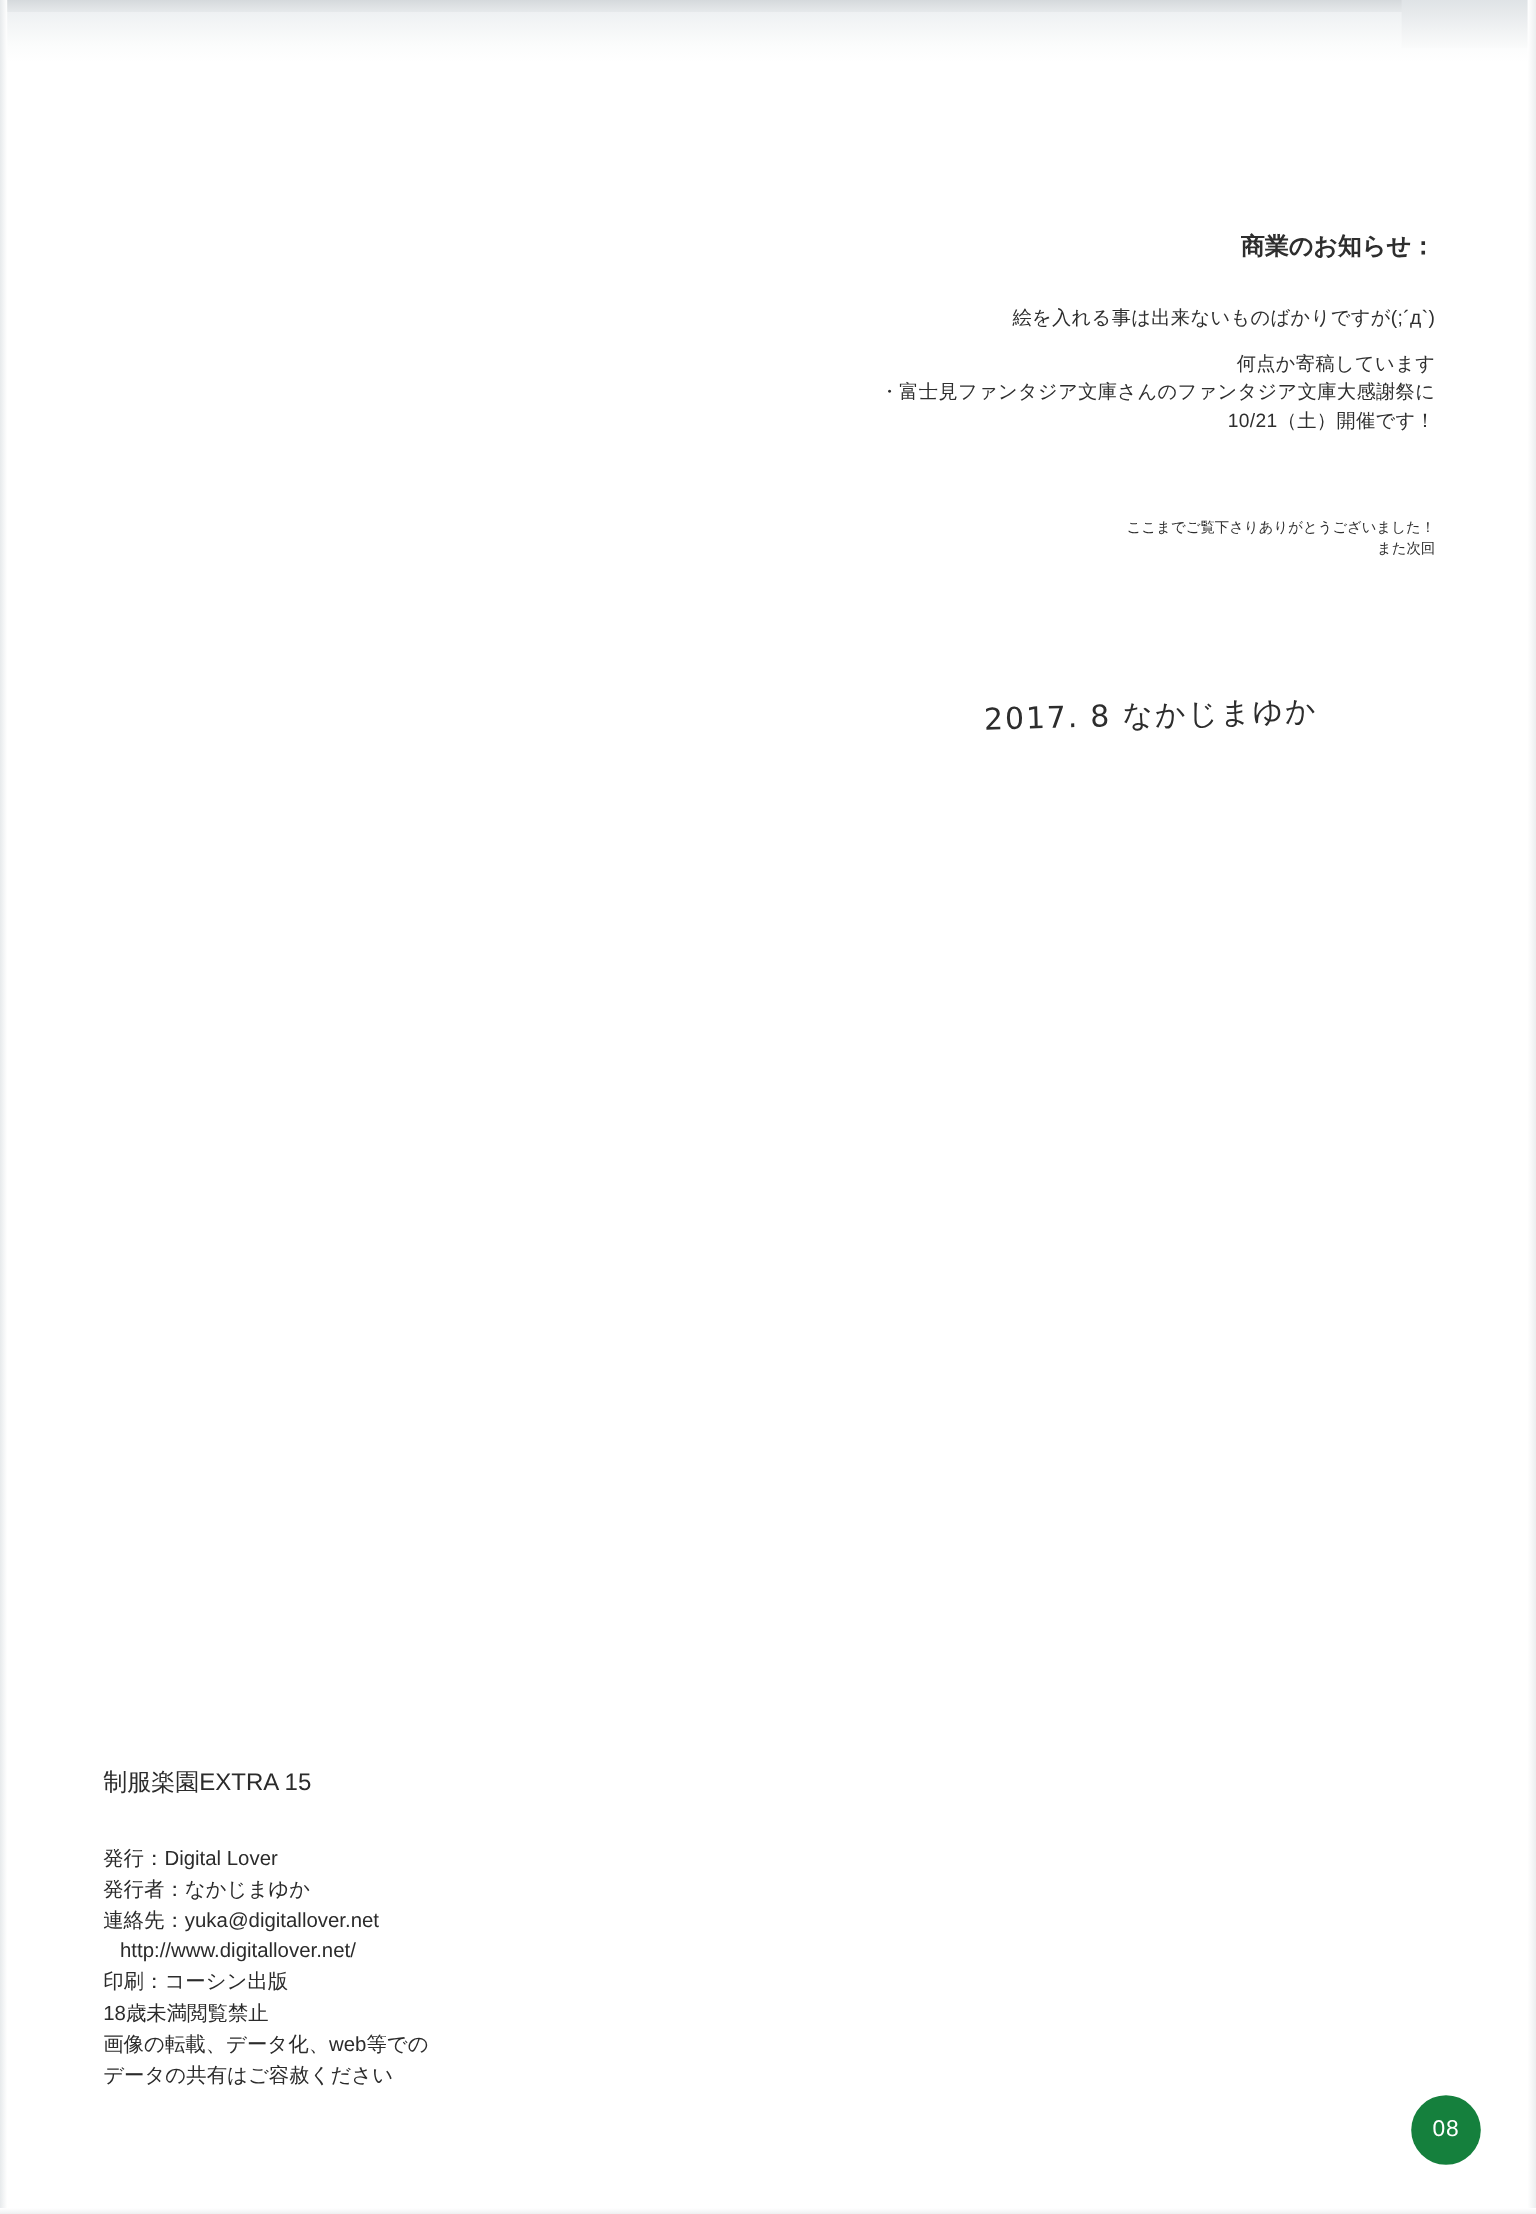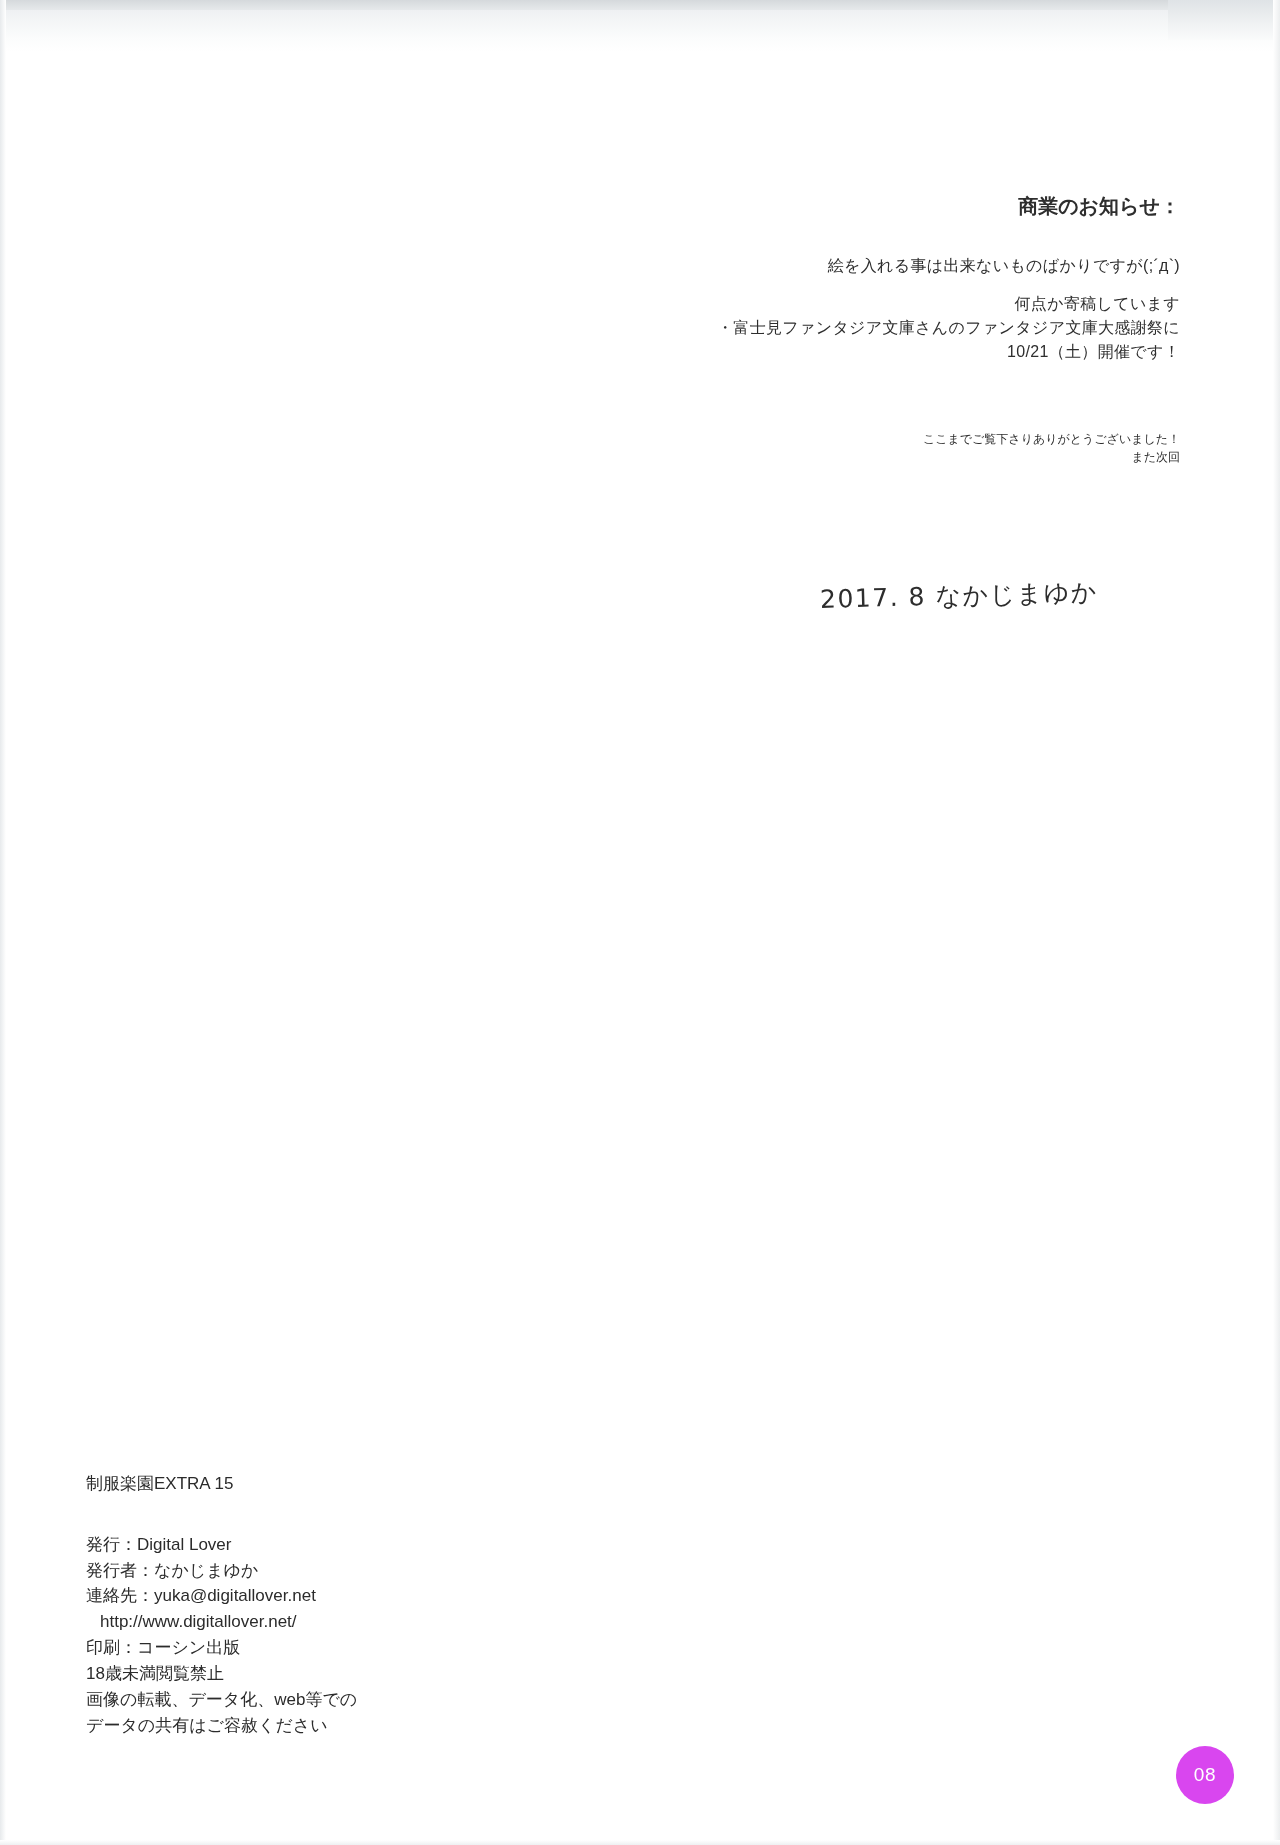--- a/index.html
+++ b/index.html
@@ -67,21 +67,21 @@
     left: 0;
     bottom: 0;
     width: 1280px;
     height: 5px;
     background: linear-gradient(0deg, #eef0f1 0%, #ffffff 100%);
   }
 
   
   .afterword {
     position: absolute;
-    left: 300px;
+    left: 316px;
     top: 190px;
     width: 880px;
     text-align: right;
     color: #2e2e2e;
   }
   .aw-line {
     font-size: 16px;
     line-height: 1.5;
     letter-spacing: 0.02em;
     white-space: pre;
@@ -115,42 +115,42 @@
 
   
   .colophon {
     position: absolute;
     left: 86px;
     top: 1472px;
     width: 560px;
     color: #2b2b2b;
   }
   .colophon-title {
-    font-size: 17px;
+    font-size: 20px;
     line-height: 1.4;
     margin-bottom: 36px;
   }
   .colophon-line {
     font-size: 17px;
     line-height: 1.52;
     white-space: pre;
   }
   .colophon-line.indent {
     padding-left: 14px;
   }
 
   
   .page-number {
     position: absolute;
     left: 1176px;
     top: 1746px;
     width: 58px;
     height: 58px;
     border-radius: 50%;
-    background: #d946ef;
+    background: #15803d;
     color: #ffffff;
     font-size: 19px;
     display: flex;
     align-items: center;
     justify-content: center;
     letter-spacing: 0.04em;
   }
 </style>
 </head>
 <body>

